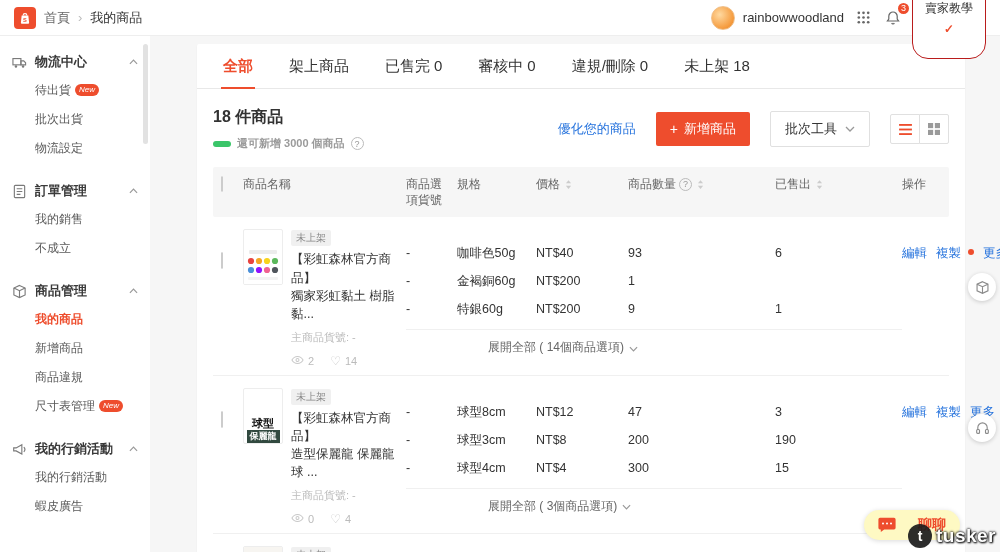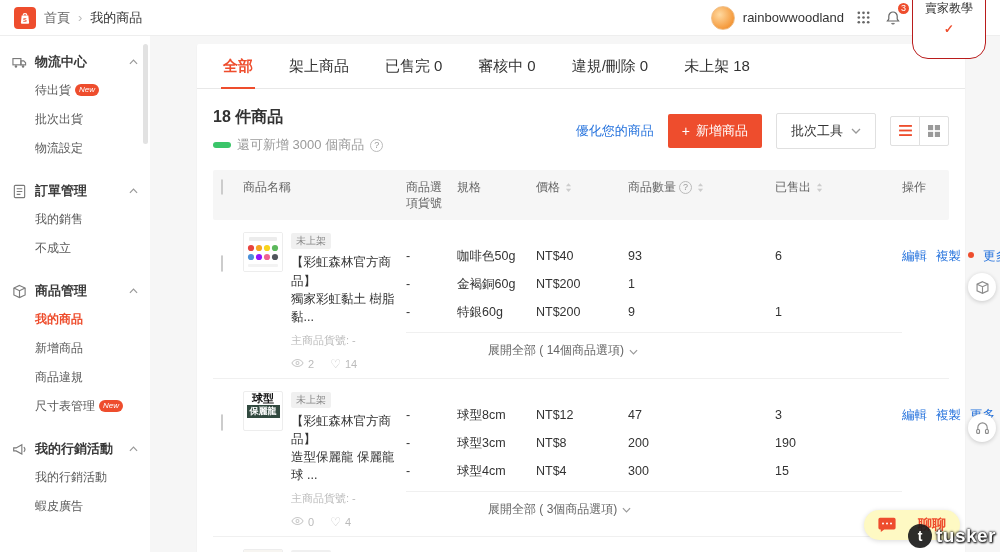--- a/index.html
+++ b/index.html
@@ -57,24 +57,24 @@
   .tabs { display:flex; gap:32px; padding:0 24px; border-bottom:1px solid #e8e8e8; }
   .tab { padding:13px 2px 11px; font-size:15px; color:#333; cursor:pointer; white-space:nowrap; }
   .tab .count { margin-left:4px; }
   .tab.active { color:#ee4d2d; font-weight:bold; border-bottom:2px solid #ee4d2d; margin-bottom:-1px; }
 
   
   .toolbar { display:flex; justify-content:space-between; align-items:center; padding:18px 16px 14px; }
   .tb-title { font-size:16px; font-weight:bold; color:#333; }
   .quota-line { display:flex; align-items:center; gap:6px; margin-top:8px; }
   .quota-bar { width:18px; height:6px; border-radius:3px; background:#3ac569; }
-  .quota-text { font-size:13px; color:#9a9a9a; }
+  .quota-text { font-size:11px; color:#9a9a9a;font-weight:bold; }
   .help-circle { width:13px; height:13px; border:1px solid #bbb; border-radius:50%; color:#999;
     font-size:9px; display:inline-flex; align-items:center; justify-content:center; cursor:pointer; }
-  .controls { display:flex; align-items:center; gap:14px; }
+  .controls { display:flex; align-items:center; gap:20px; }
   .link-blue { color:#2673dd; font-size:13px; cursor:pointer; text-decoration:none; }
   .btn-orange { display:inline-flex; align-items:center; gap:6px; background:#ee4d2d; color:#fff;
     border:none; border-radius:2px; padding:8px 14px; font-size:13px; cursor:pointer; }
   .btn-orange .plus { font-size:14px; line-height:1; }
   .btn-white { display:inline-flex; align-items:center; gap:8px; background:#fff; color:#333;
     border:1px solid #e0e0e0; border-radius:2px; padding:8px 14px; font-size:13px; cursor:pointer; }
   .view-toggle { display:flex; }
   .vt-btn { width:30px; height:30px; background:#fff; border:1px solid #e0e0e0; display:flex;
     align-items:center; justify-content:center; cursor:pointer; }
   .vt-btn:first-child { border-radius:2px 0 0 2px; }
@@ -86,23 +86,23 @@
     background:#f6f6f6; border-radius:2px; padding:9px 0; font-size:12px; color:#666; align-items:start; }
   .th { padding-right:8px; line-height:1.35; }
   .th-inline { display:inline-flex; align-items:center; gap:3px; flex-wrap:wrap; }
   .checkbox { width:14px; height:14px; border:1px solid #ccc; border-radius:2px; background:#fff;
     margin-left:8px; cursor:pointer; flex:none; }
   .sort-icon { display:inline-flex; cursor:pointer; margin-left:2px; }
 
   .product { display:flex; padding:12px 0 8px; border-bottom:1px solid #f0f0f0; }
   .c-check { width:30px; padding-top:24px; }
   .c-prod { width:163px; display:flex; gap:8px; padding-right:8px; }
-  .p-img { width:40px; height:40px; border:1px solid #ededed; border-radius:2px; flex:none;
+  .p-img { width:40px; height:56px; border:1px solid #ededed; border-radius:2px; flex:none;
     background:#fff; overflow:hidden; display:flex; flex-direction:column; align-items:center;
-    justify-content:flex-start; }
+    justify-content:flex-end; }
   .p-info { flex:1; min-width:0; }
   .p-tag { display:inline-block; background:#f0f0f0; color:#888; font-size:10px; padding:1px 5px;
     border-radius:2px; }
   .p-title { font-size:12.5px; color:#333; line-height:1.45; margin-top:4px; }
   .p-sku { font-size:11px; color:#bbb; margin-top:7px; }
   .p-stats { display:flex; align-items:center; gap:16px; margin-top:10px; color:#bbb; font-size:11px; }
   .stat { display:inline-flex; align-items:center; gap:4px; }
   .heart-glyph { font-size:12px; color:#c9c9c9; line-height:1; }
 
   .c-mid { flex:1; padding-top:16px; }

